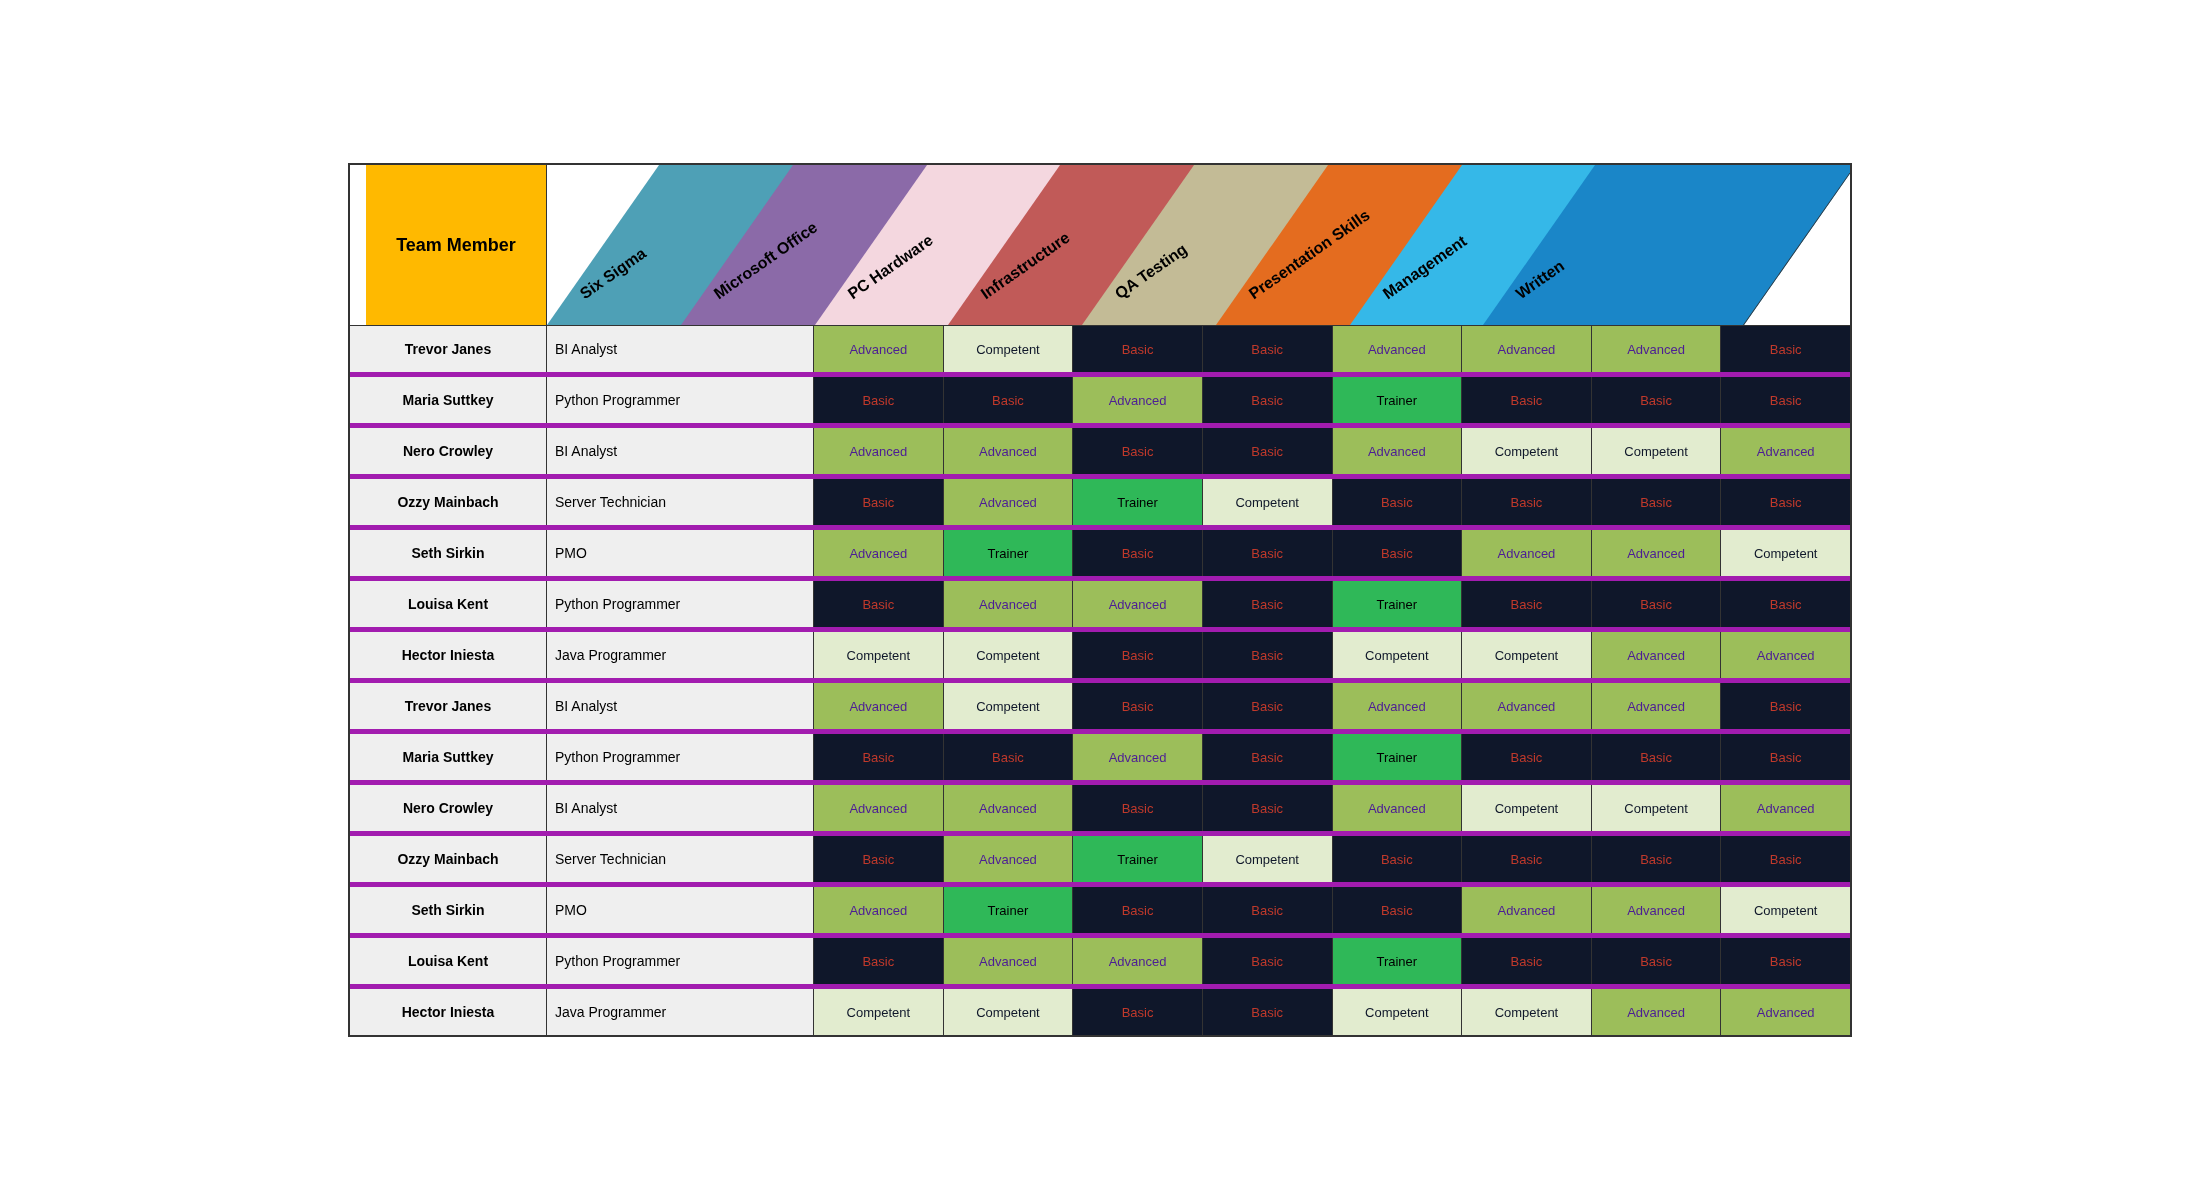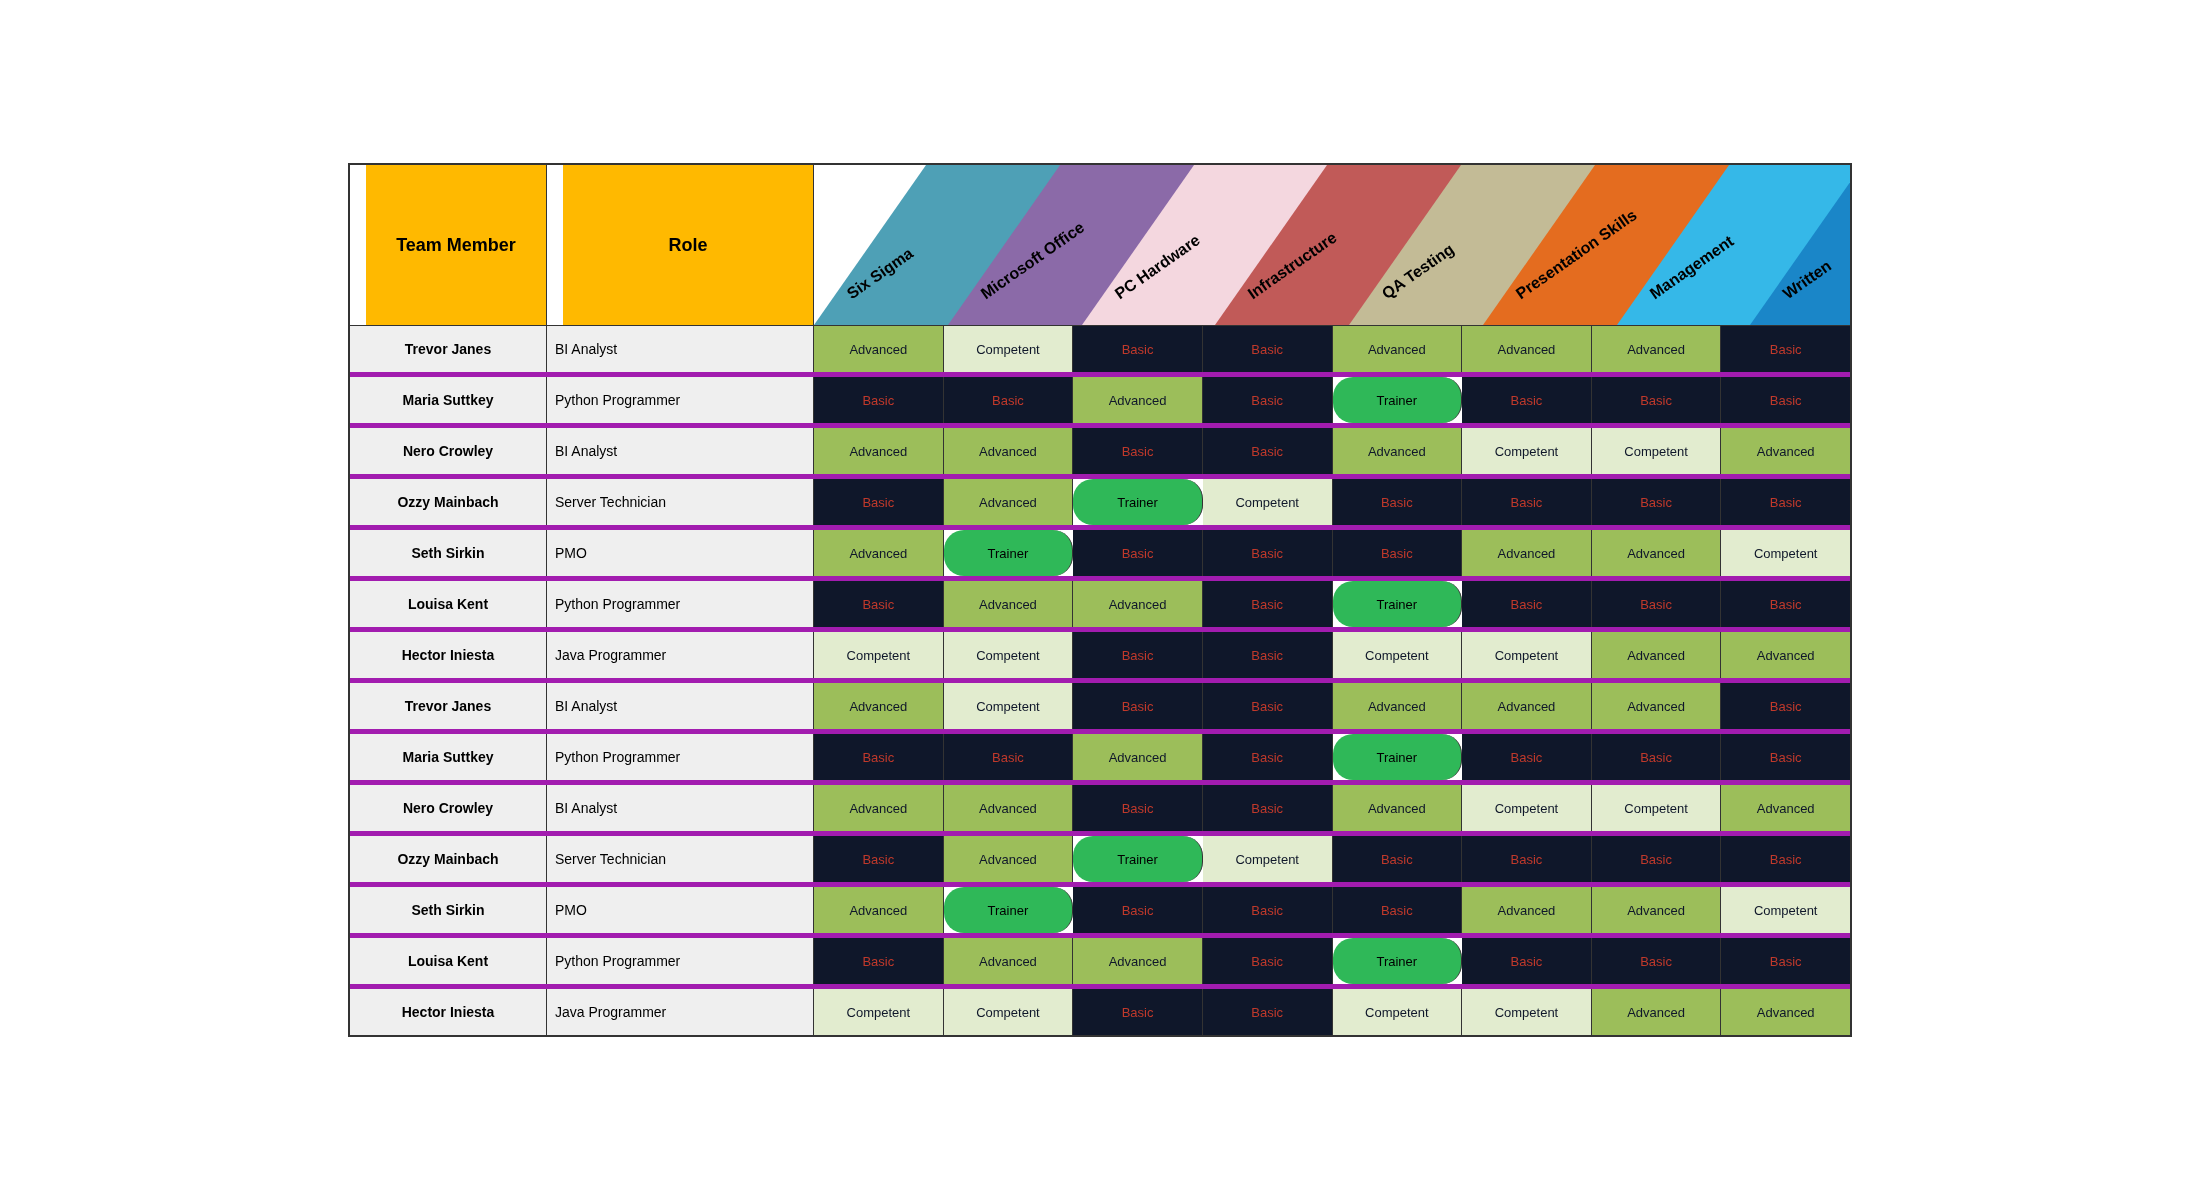--- a/index.html
+++ b/index.html
@@ -83,30 +83,29 @@
   .data-cell.role { width: 250px; flex-shrink:0; justify-content: flex-start; }
   .data-cell.skill {
     flex: 1;
     min-width: 0;
     justify-content: center;
     font-size: 13px;
   }
   .data-cell.skill:last-child { border-right: none; }
   .level-basic     { background: #0f172a; color: #c0392b; }
   .level-competent { background: #e2eccf; color: #0f172a; }
-  .level-advanced  { background: #9cbe5a; color: #0f172a; }
-  .level-trainer   { background: #2fb858; color: #000; border-radius: 20px; }
+  .level-advanced  { background: #9cbe5a; color: #4c1d95; }
+  .level-trainer   { background: #2fb858; color: #000; }
 </style>
 </head>
 <body>
 
 <div class="matrix">
   <div class="header-row">
     <div class="header-cell team-member">Team Member</div>
-    <div class="header-cell role">Role</div>
     <div class="header-skills" id="header-skills">
         <div class="skill-slot" style="left: 0px; background: rgb(78, 160, 182);"></div>
         <div class="skill-label" style="left: 40px;">Six Sigma</div>
         <div class="skill-slot" style="left: 133.75px; background: rgb(139, 106, 168);"></div>
         <div class="skill-label" style="left: 173.75px;">Microsoft Office</div>
         <div class="skill-slot" style="left: 267.5px; background: rgb(244, 215, 223);"></div>
         <div class="skill-label" style="left: 307.5px;">PC Hardware</div>
         <div class="skill-slot" style="left: 401.25px; background: rgb(193, 90, 88);"></div>
         <div class="skill-label" style="left: 441.25px;">Infrastructure</div>
         <div class="skill-slot" style="left: 535px; background: rgb(195, 187, 150);"></div>

